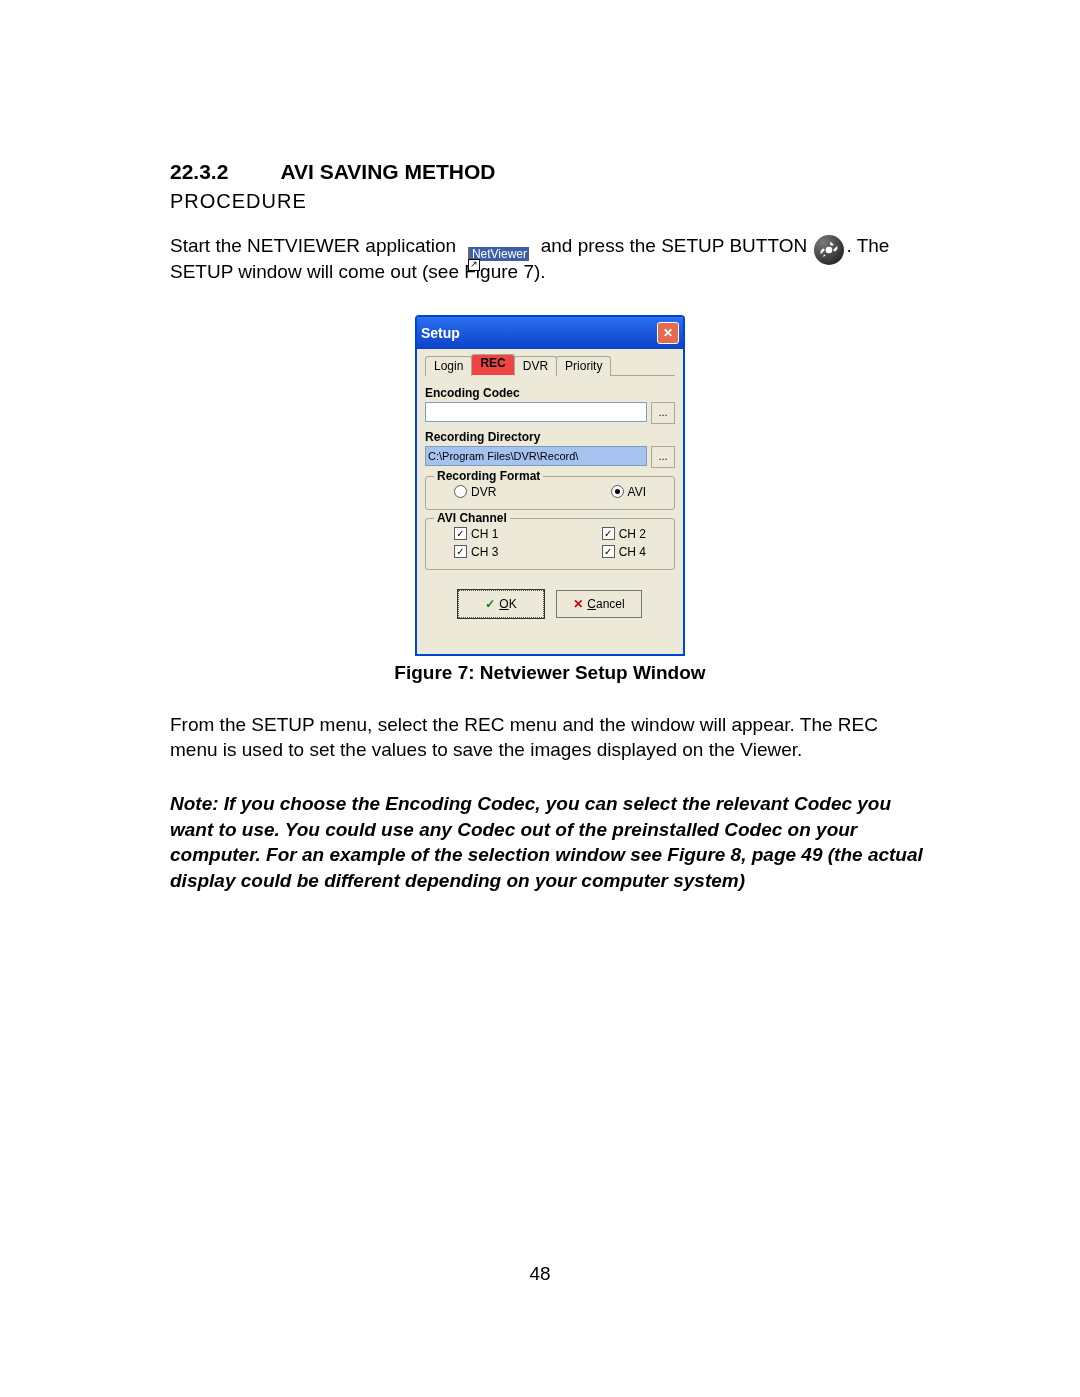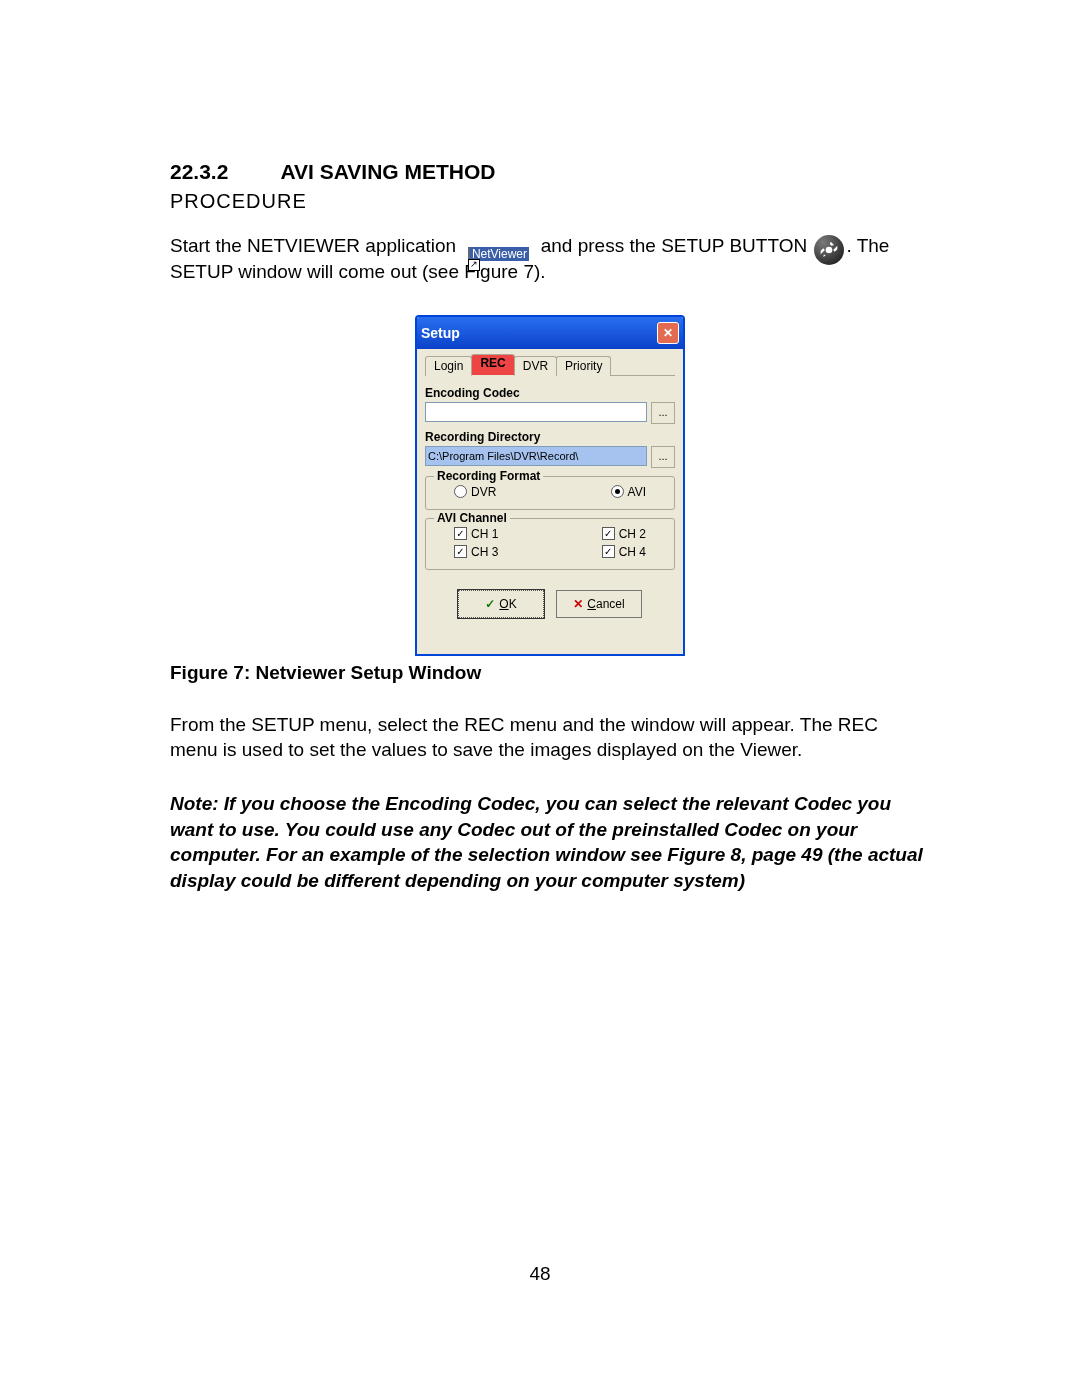--- a/index.html
+++ b/index.html
@@ -28,21 +28,21 @@
     font-size: 20px;
     letter-spacing: 1px;
     margin-bottom: 20px;
   }
   .para {
     font-size: 19px;
     line-height: 1.35;
   }
   .para p { margin: 0 0 8px 0; }
   .caption {
-    text-align: left;
+    text-align: center;
     font-weight: bold;
     font-size: 19px;
     margin-bottom: 28px;
   }
   .note {
     font-style: italic;
     font-weight: bold;
     font-size: 19px;
     line-height: 1.35;
     margin-top: 28px;

